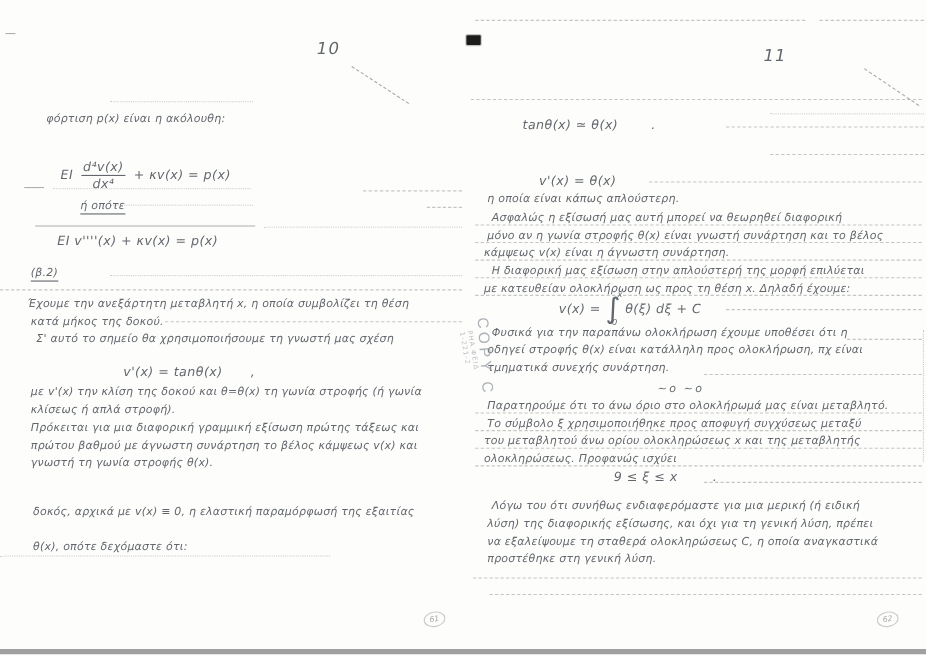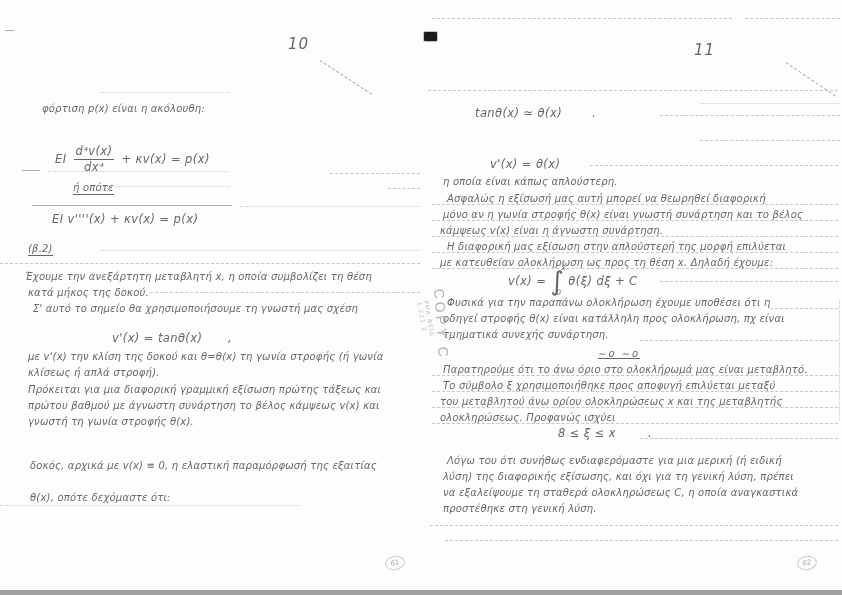--- a/index.html
+++ b/index.html
@@ -50,21 +50,21 @@
     position:absolute;width:18px;height:12px;
     border:1px solid rgba(130,130,130,.4);border-radius:50%;
     color:rgba(100,100,100,.55);font-size:7px;font-style:italic;
     text-align:center;line-height:12px;transform:rotate(-10deg);
   }
   .copystamp{position:absolute;transform-origin:left top;color:var(--stamp);}
   .copystamp .main{font-size:14px;letter-spacing:3px;font-family:"Liberation Sans",sans-serif;opacity:.8;}
   .copystamp .sub{font-size:6px;letter-spacing:1px;opacity:.65;}
   .bottom-band{position:absolute;left:0;right:0;bottom:0;height:5px;background:#8f8f8f;opacity:.85;}
   .edge-vert{position:absolute;width:0;border-left:1px dotted rgba(140,140,140,.45);}
-  .squig{font-size:10px;letter-spacing:2px;text-decoration:underline;}
+  .squig{font-size:10px;letter-spacing:2px;}
 </style>
 </head>
 <body>
 
 <div id="scan">
 
   <div class="art art-dash" style="top:18px;left:432px;width:300px"></div>
   <div class="art art-dash" style="top:18px;left:745px;width:95px"></div>
   <div class="art art-solid" style="top:30px;left:5px;width:9px"></div>
   <div class="art art-dot" style="top:92px;left:100px;width:130px"></div>
@@ -169,25 +169,25 @@
     <span>θ(ξ) dξ + C</span>
   </div>
 
   <div class="line" style="top:297px;left:447px">Φυσικά για την παραπάνω ολοκλήρωση έχουμε υποθέσει ότι η</div>
   <div class="line" style="top:313px;left:443px">οδηγεί στροφής θ(x) είναι κατάλληλη προς ολοκλήρωση, πχ είναι</div>
   <div class="line" style="top:329px;left:443px">τμηματικά συνεχής συνάρτηση.</div>
 
   <div class="line squig" style="top:348px;left:598px">∼o    ∼o</div>
 
   <div class="line" style="top:364px;left:443px">Παρατηρούμε ότι το άνω όριο στο ολοκλήρωμά μας είναι μεταβλητό.</div>
-  <div class="line" style="top:380px;left:443px">Το σύμβολο ξ χρησιμοποιήθηκε προς αποφυγή επιλύεται μεταξύ</div>
+  <div class="line" style="top:380px;left:443px">Το σύμβολο ξ χρησιμοποιήθηκε προς αποφυγή συγχύσεως μεταξύ</div>
   <div class="line" style="top:396px;left:440px">του μεταβλητού άνω ορίου ολοκληρώσεως x και της μεταβλητής</div>
   <div class="line" style="top:412px;left:440px">ολοκληρώσεως. Προφανώς ισχύει</div>
 
-  <div class="line eq" style="top:427px;left:558px">8 ≤ ξ ≤ x</div>
+  <div class="line eq" style="top:427px;left:558px">9 ≤ ξ ≤ x</div>
   <div class="line eq" style="top:427px;left:648px">.</div>
 
   <div class="line" style="top:455px;left:447px">Λόγω του ότι συνήθως ενδιαφερόμαστε για μια μερική (ή ειδική</div>
   <div class="line" style="top:471px;left:443px">λύση) της διαφορικής εξίσωσης, και όχι για τη γενική λύση, πρέπει</div>
   <div class="line" style="top:487px;left:443px">να εξαλείψουμε τη σταθερά ολοκληρώσεως C, η οποία αναγκαστικά</div>
   <div class="line" style="top:503px;left:443px">προστέθηκε στη γενική λύση.</div>
 
   <div class="corner-stamp" style="top:556px;left:797px">62</div>
 
   <div class="copystamp" style="top:288px;left:447px;transform:rotate(86deg)">

